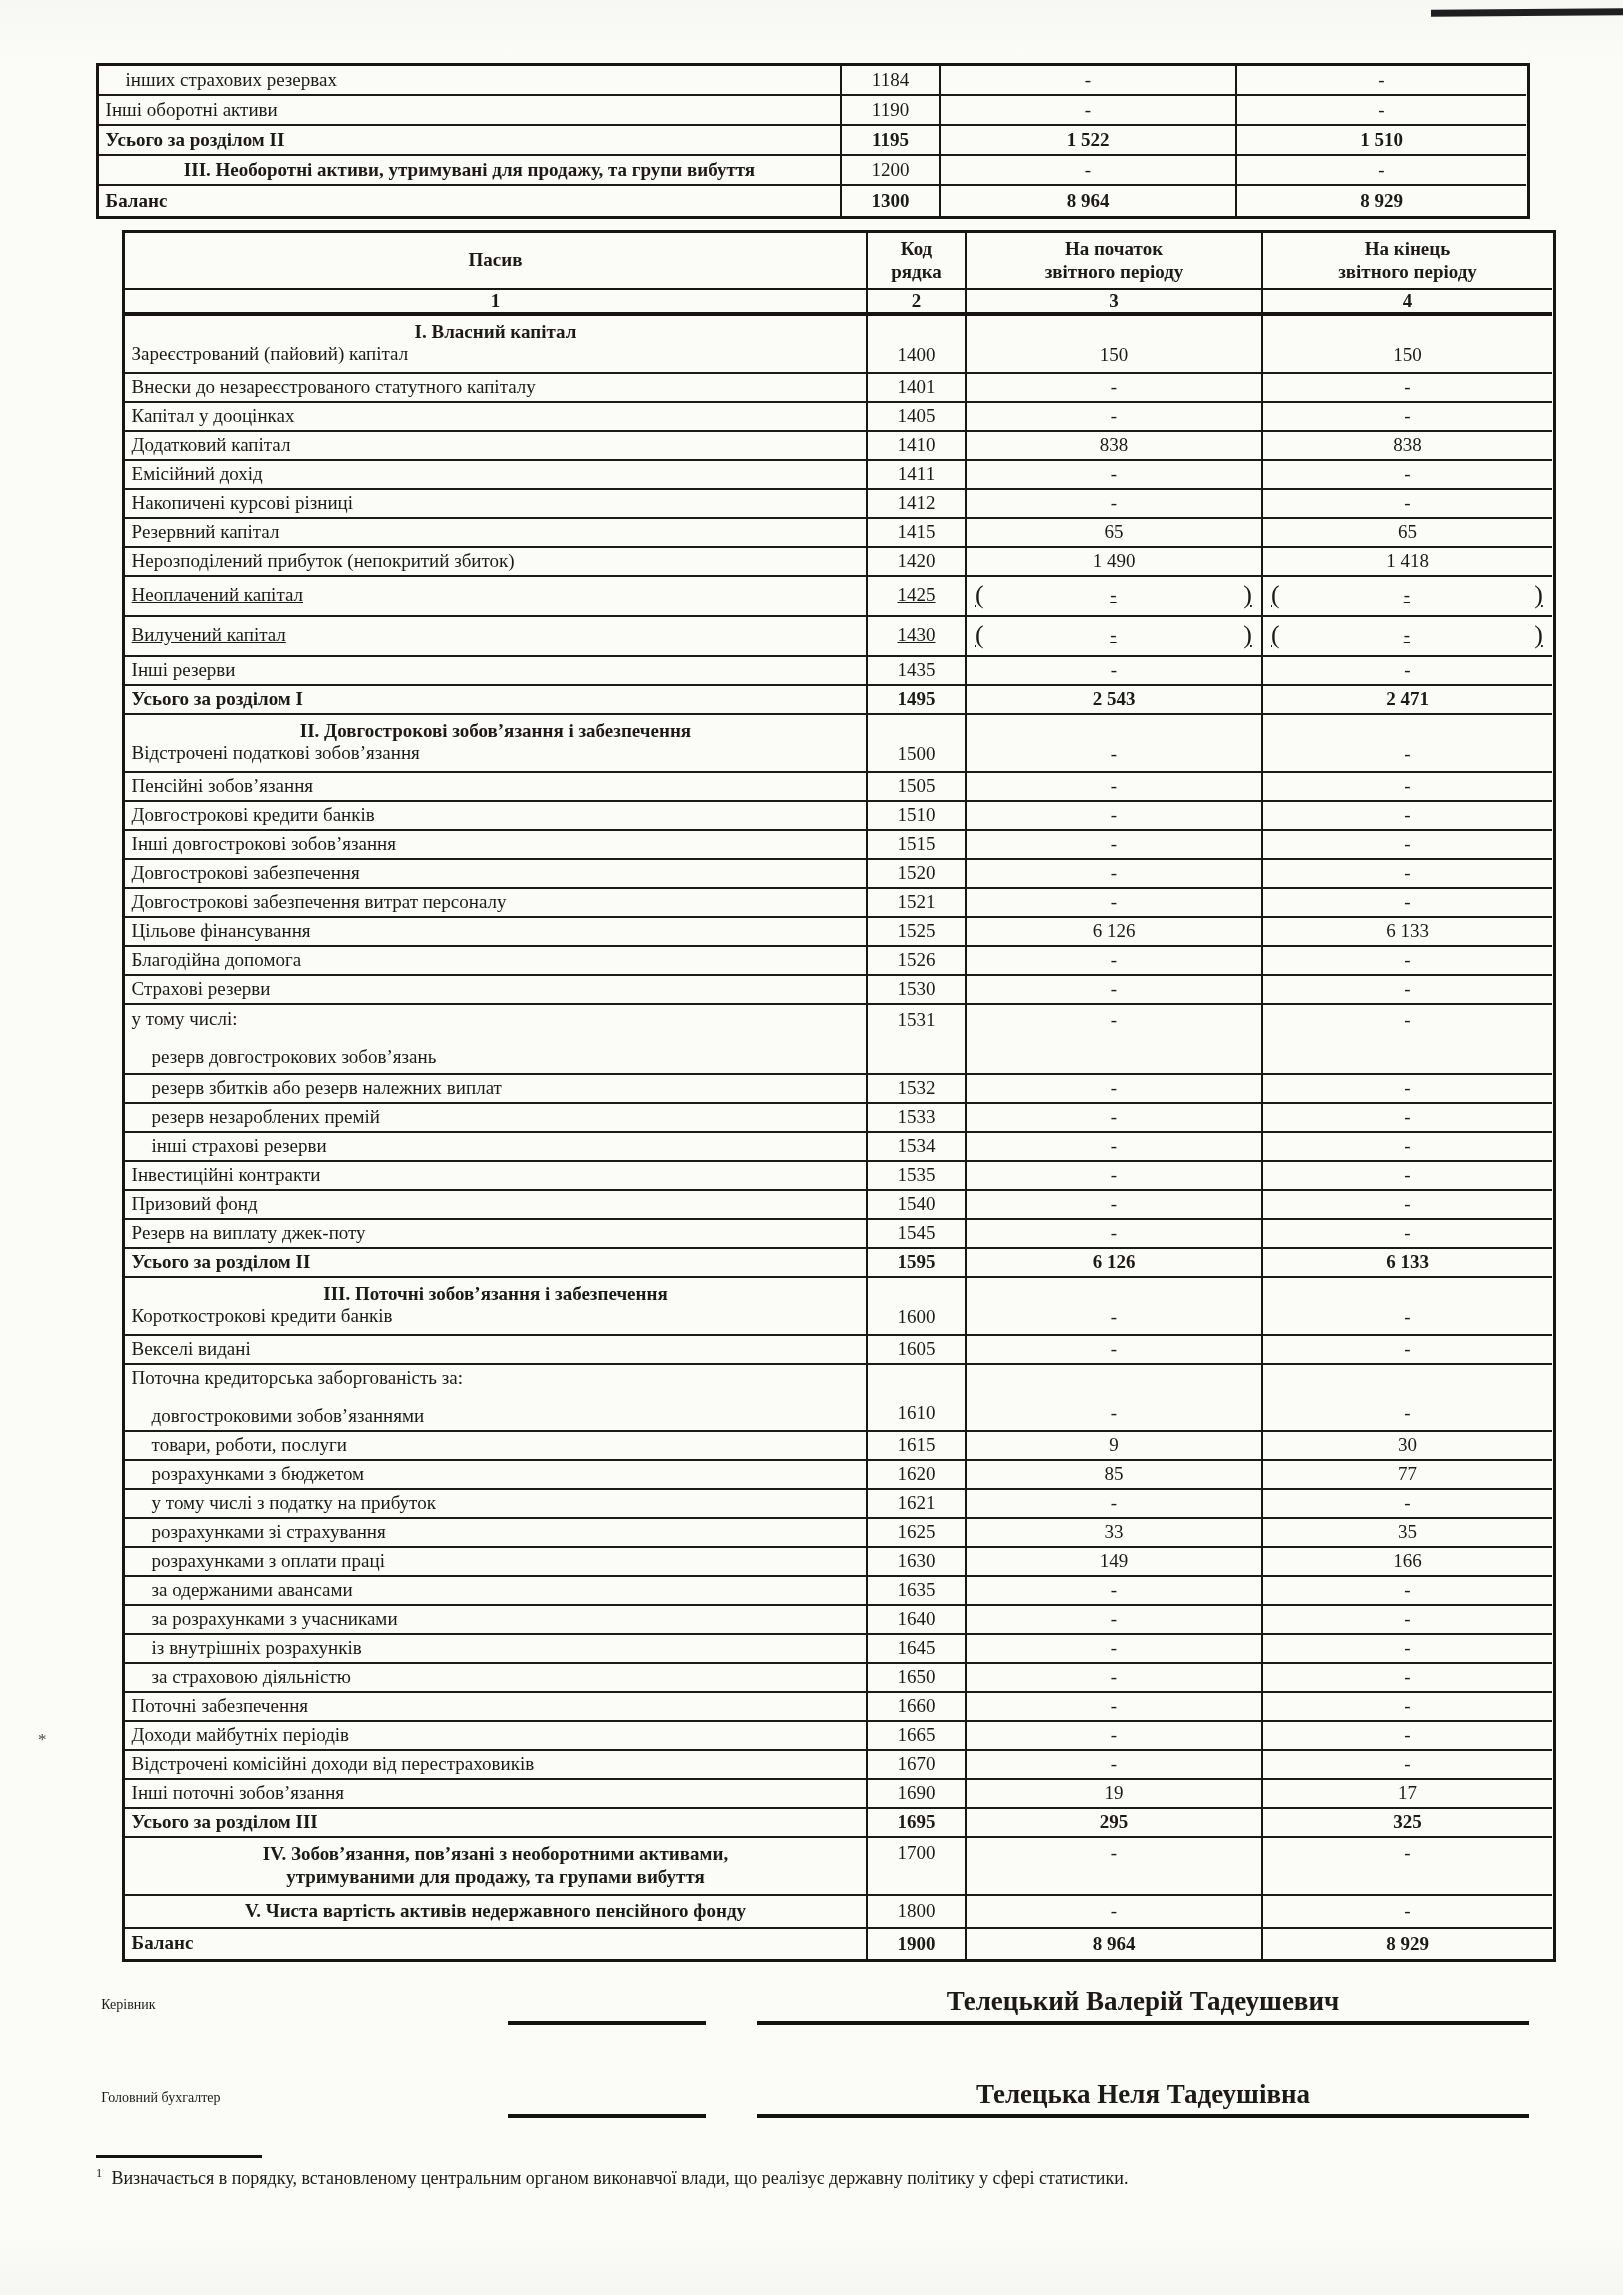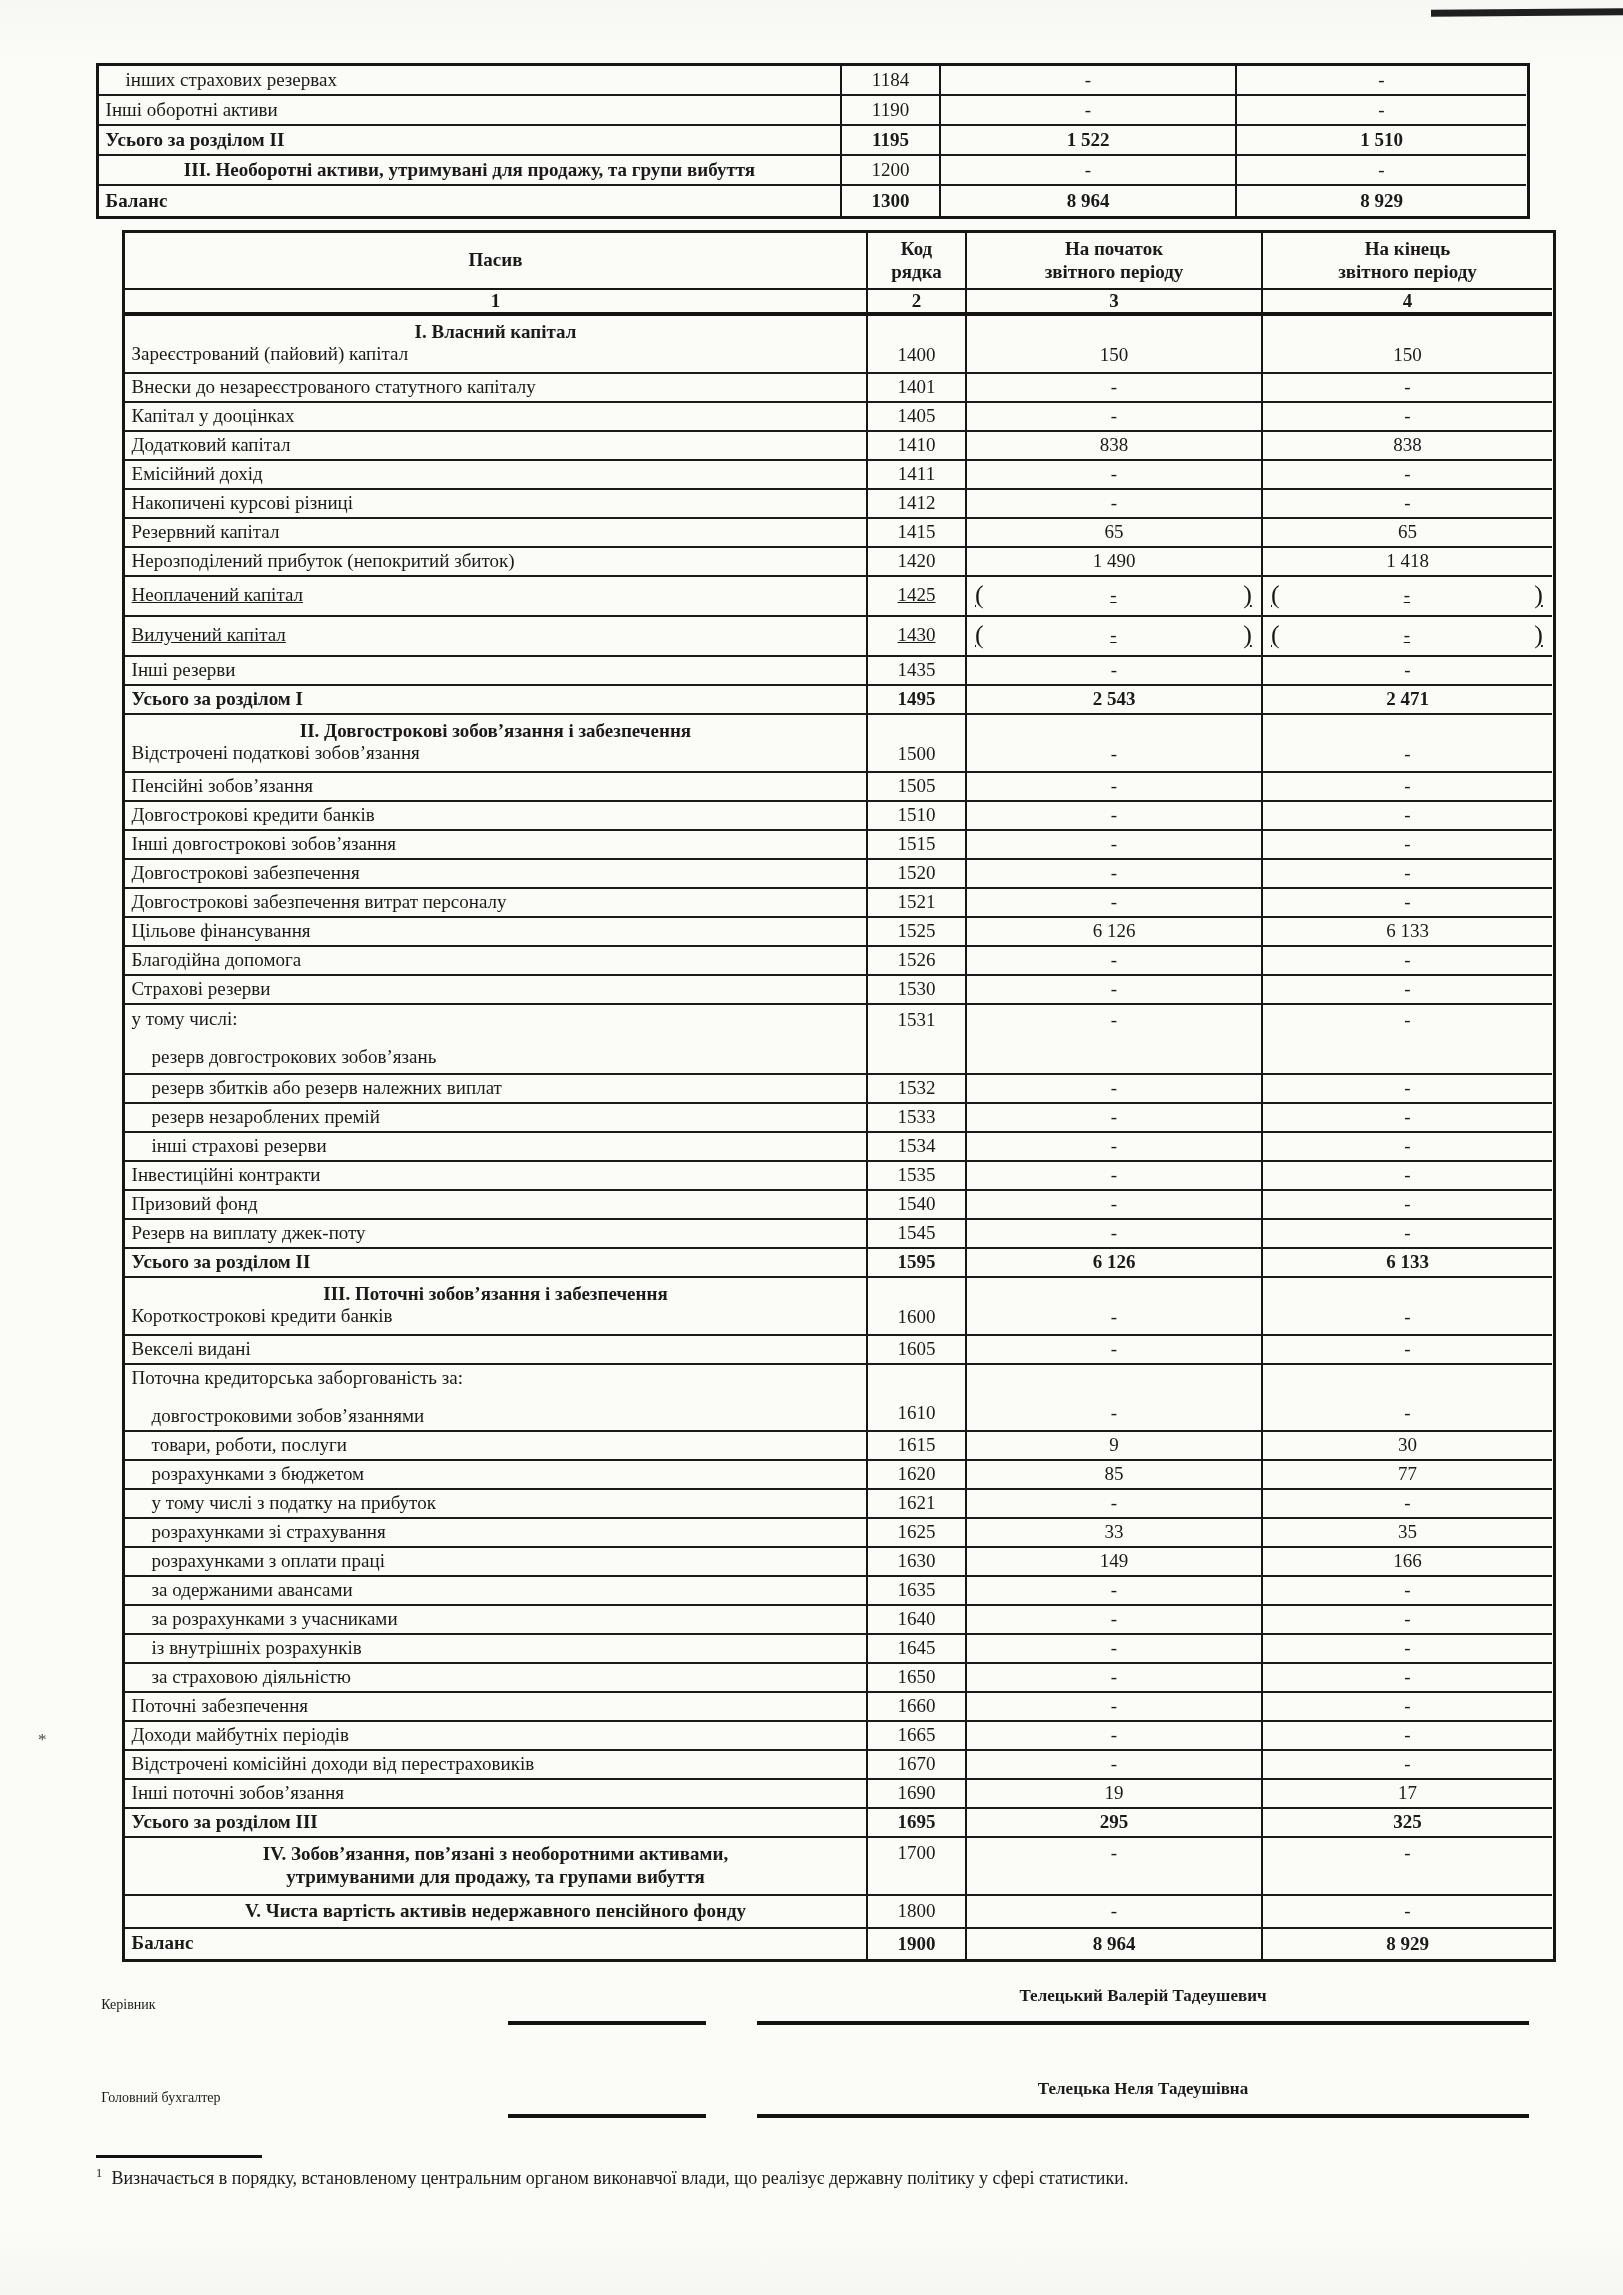--- a/index.html
+++ b/index.html
@@ -50,21 +50,21 @@
            display: flex; flex-direction: column; justify-content: space-evenly; align-items: center;
            font-weight: bold; padding: 4px 2.6px; }
   .hline { font-size: 19px; line-height: 22px; text-align: center; }
   .ncell { min-height: 26px; border-bottom: 4.6px solid #161412; display:flex; align-items:center; justify-content:center;
            font-size: 19px; font-weight: bold; }
 
   .sigrow { position: relative; height: 53px; }
   .sig1 { margin-top: 25px; }
   .sig2 { margin-top: 40px; }
   .sig-role { position: absolute; left: 5.3px; top: 10.5px; font-size: 14px; }
-  .sig-name { position: absolute; left: 661px; top: -1.3px; width: 772px; text-align: center; font-size: 17px; font-weight: bold; }
+  .sig-name { position: absolute; left: 661px; top: -1.3px; width: 772px; text-align: center; font-size: 27px; font-weight: bold; }
   .sline { position: absolute; top: 34px; height: 4px; background: #131312; }
   .sline1 { left: 412px; width: 198px; }
   .sline2 { left: 661px; width: 772px; }
 
   .footnote { margin-top: 22.4px; position: relative; }
   .fn-rule { width: 166px; height: 2.6px; background: #131312; }
   .fn-text { margin-top: 5.3px; font-size: 18px; line-height: 21px; width: 1252px; }
   .fn-text sup { font-size: 12.5px; margin-right: 9.2px; }
 
   .artifact-tr { position: absolute; top: 9.2px; right: 0; width: 192px; height: 7.2px; background: #1f1f1f; transform: rotate(-0.5deg); }

